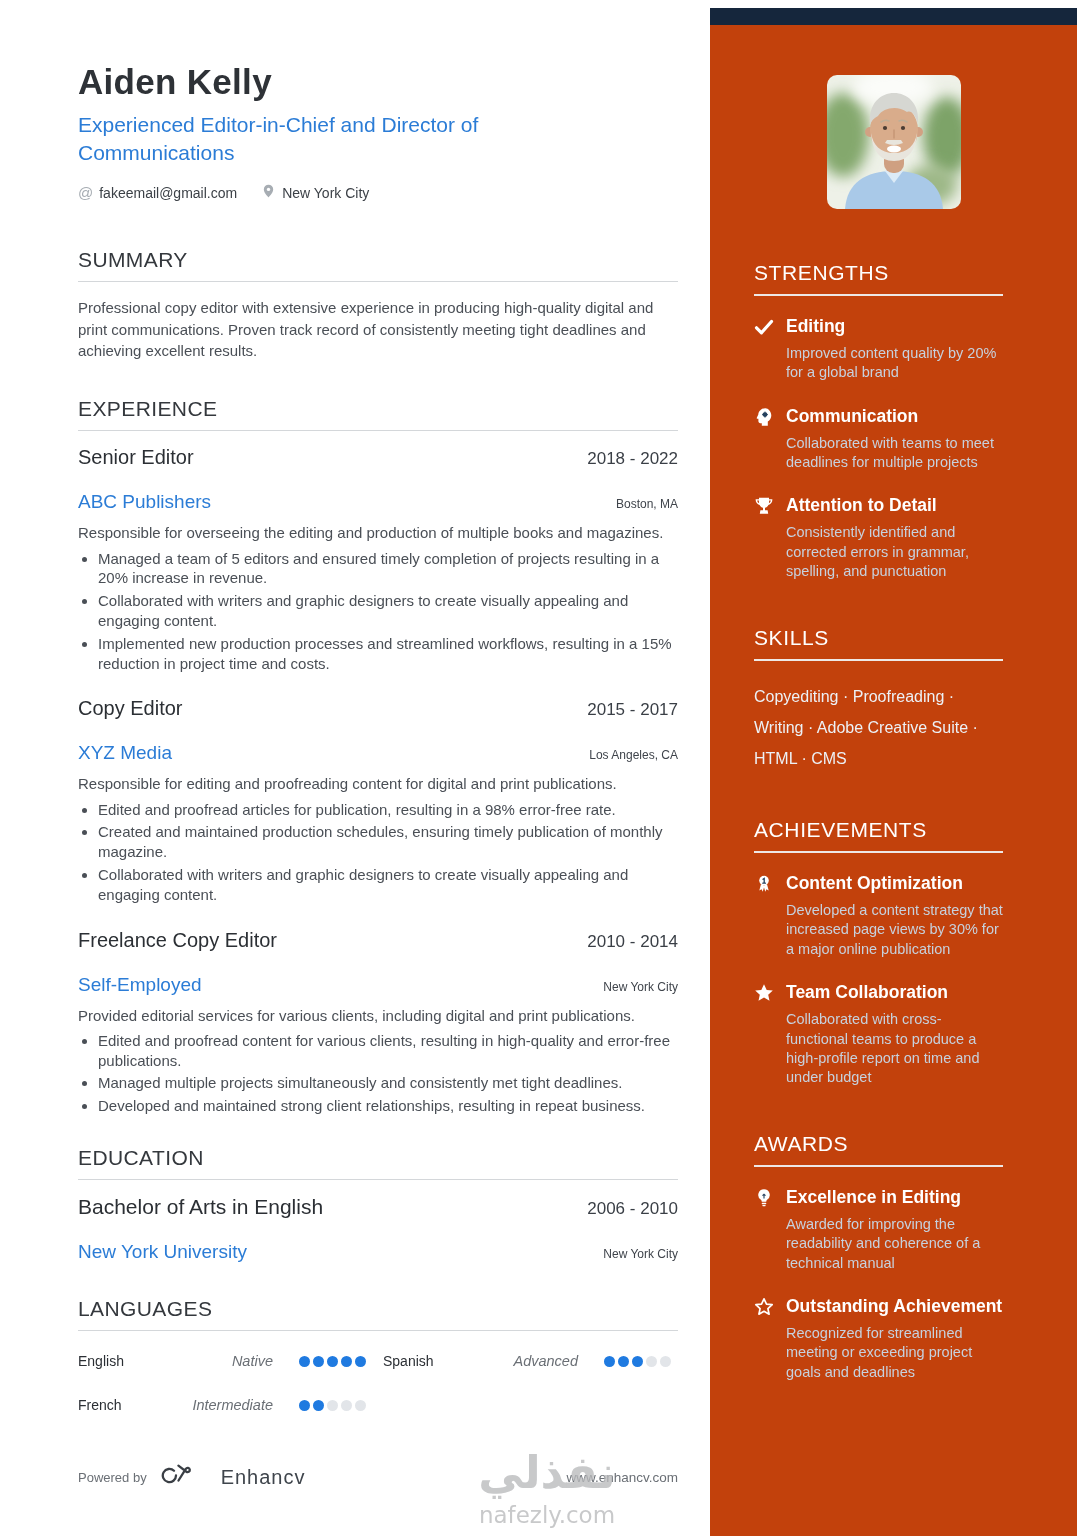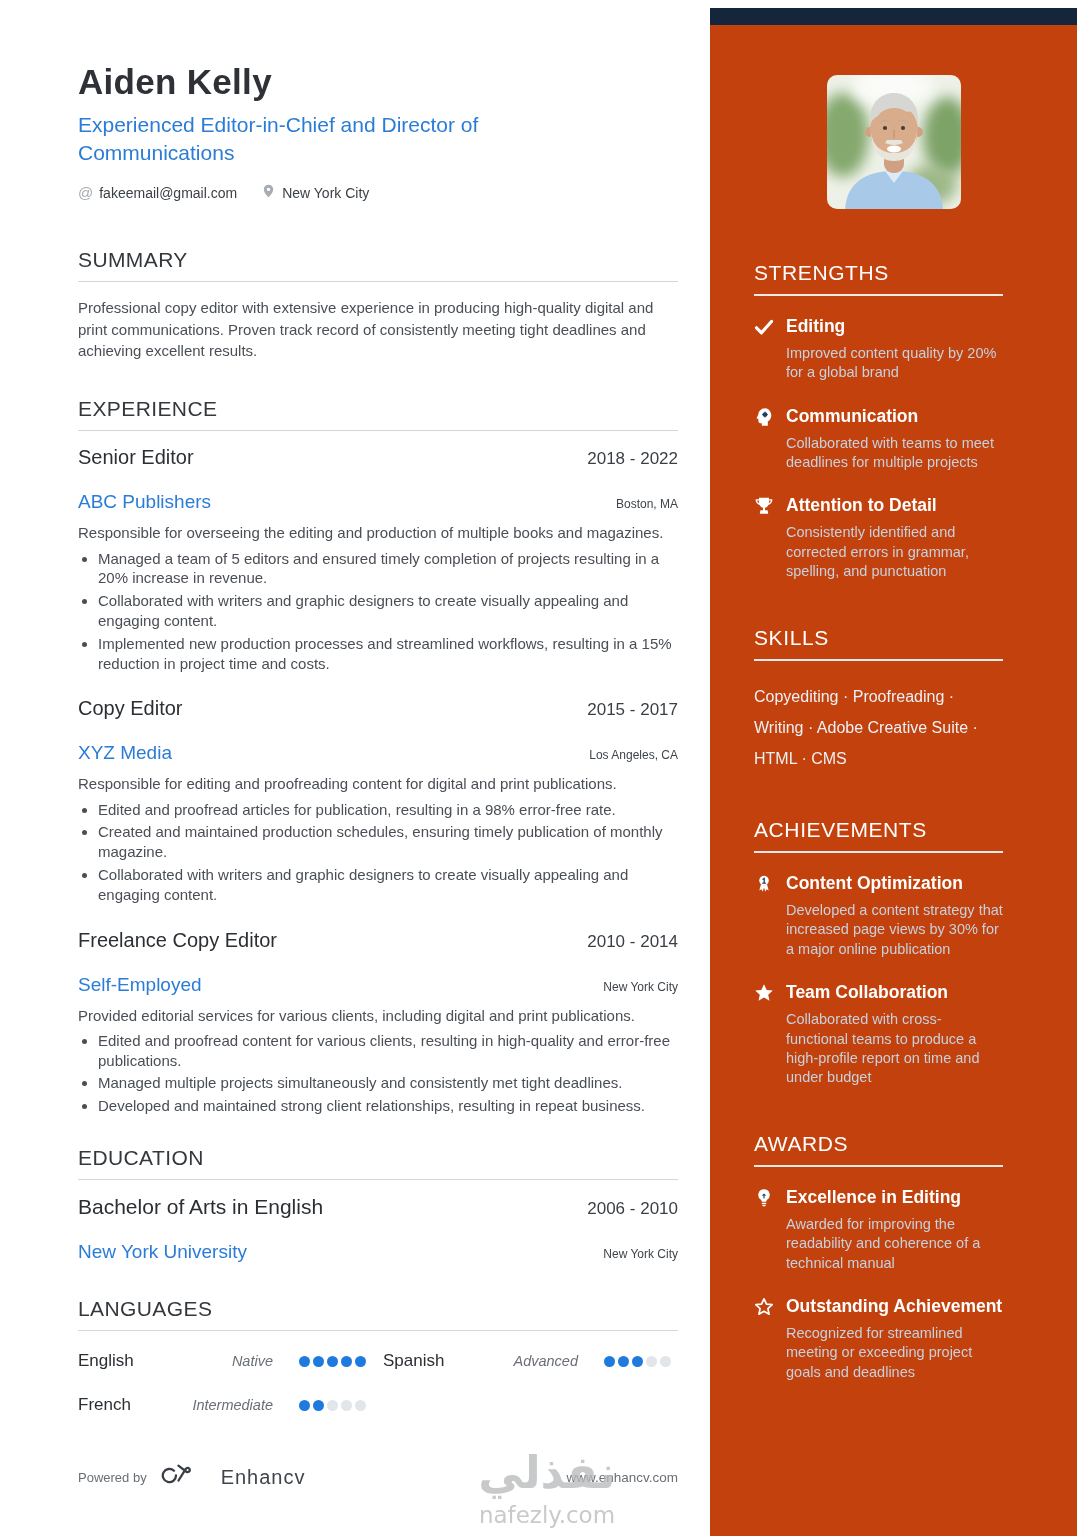--- a/index.html
+++ b/index.html
@@ -36,21 +36,21 @@
   .job-desc { font-size:15px; line-height:1.35; color:#4a4f56; margin-top:10px; }
   .job ul { margin-top:5px; padding-left:20px; }
   .job li { font-size:15px; line-height:1.32; color:#4a4f56; margin-bottom:3px; }
 
   .edu-entry { margin-bottom:34px; }
   .edu-degree { font-size:21px; color:#2b2f34; }
   .edu-school { font-size:19px; color:#2b7cd6; }
 
   .lang-grid { display:grid; grid-template-columns:305px 295px; column-gap:0; row-gap:14px; margin-top:4px; }
   .lang-row { display:flex; align-items:center; height:30px; }
-  .lang-name { font-size:17px; color:#2b2f34; width:105px; }
+  .lang-name { font-size:14px; color:#2b2f34; width:105px; }
   .lang-level { font-size:14.5px; color:#6a6f75; width:90px; text-align:right; margin-right:26px;font-style:italic; }
   .dots { display:flex; gap:3px; }
   .dot { width:11px; height:11px; border-radius:50%; }
   .dot.on { background:#1f7ae0; }
   .dot.off { background:#e2e5e9; }
 
   .footer { display:flex; justify-content:space-between; align-items:center; margin-top:42px; }
   .footer-left { display:flex; align-items:center; gap:14px; }
   .powered { font-size:13px; color:#6a6f75; }
   .brand { font-size:20px; color:#3f454c; letter-spacing:1px; }

